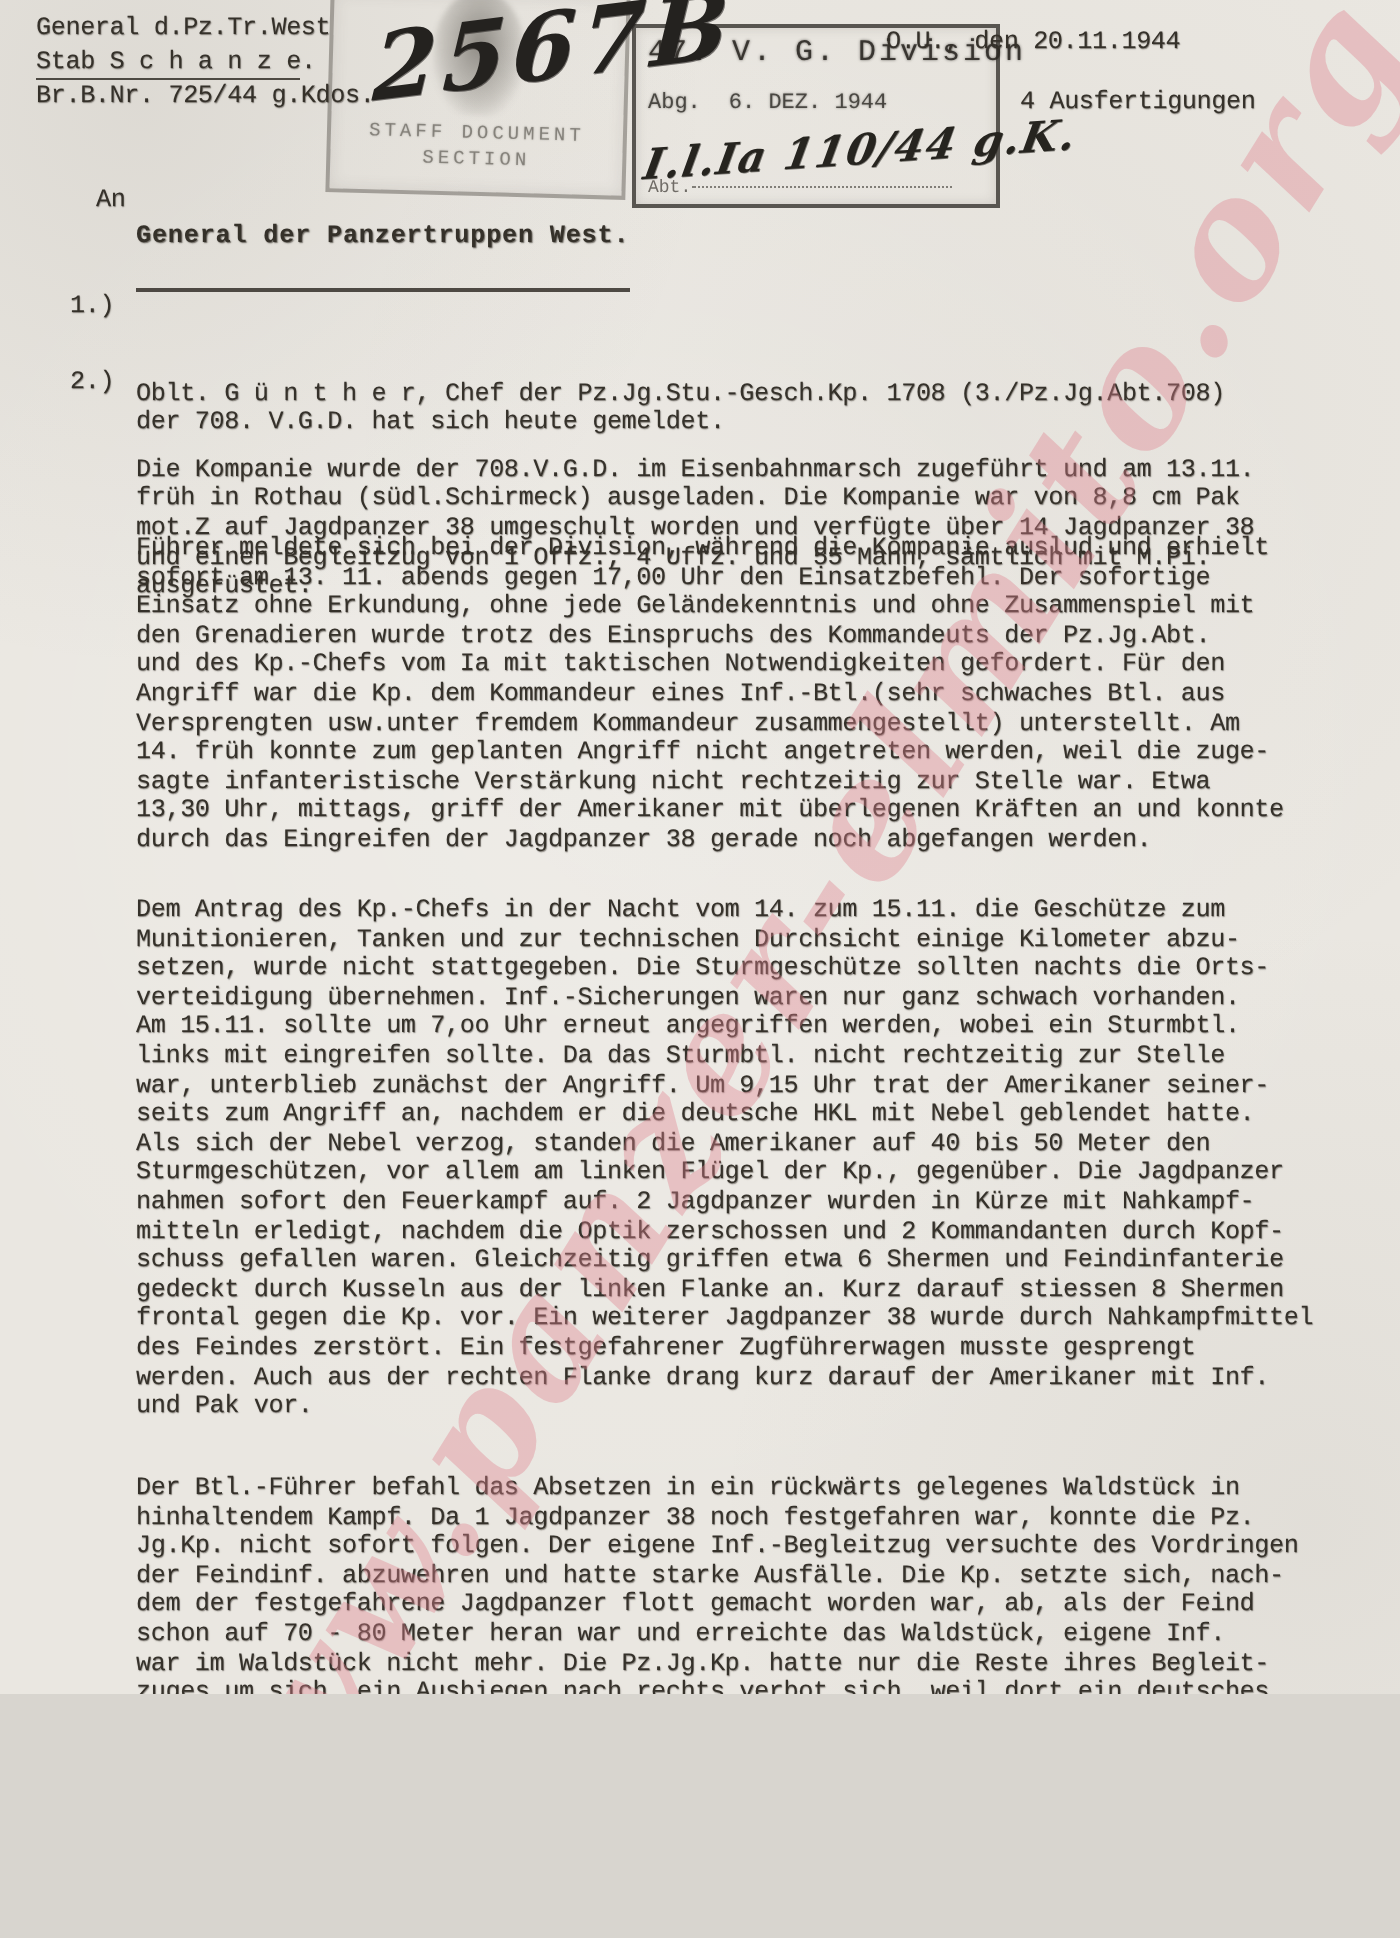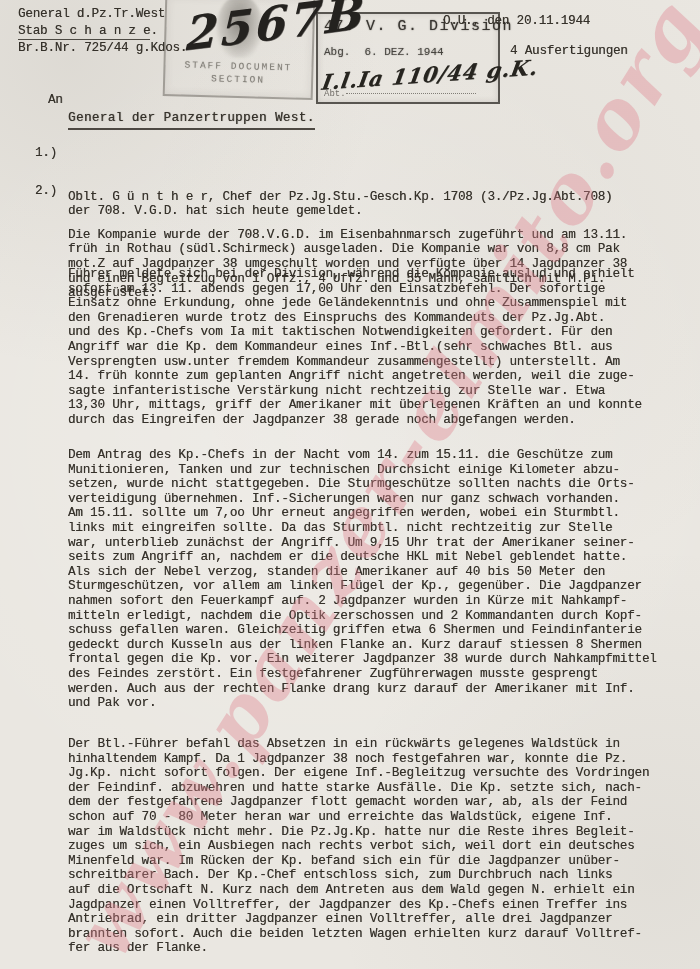--- a/index.html
+++ b/index.html
@@ -1,17 +1,17 @@
 <!DOCTYPE html>
 <html><head>
 <meta charset="utf-8">
 <style>
   html,body{margin:0;padding:0;background:#d8d5cf;}
   .page{
-    position:relative;width:700px;height:969px;overflow:hidden;
+    position:relative;width:700px;height:847px;overflow:hidden;
     background:#eae7e1;
     background-image:
       radial-gradient(circle at 10% 6%, rgba(110,105,95,0.10), transparent 28%),
       radial-gradient(circle at 94% 90%, rgba(110,105,95,0.07), transparent 30%),
       radial-gradient(circle at 45% 45%, rgba(255,255,255,0.22), transparent 65%),
       radial-gradient(circle at 70% 25%, rgba(120,112,100,0.05), transparent 40%);
     font-family:"Liberation Mono","DejaVu Sans Mono",monospace;
     color:#35312a;
   }
   .typed{
@@ -62,22 +62,22 @@
     font-family:"DejaVu Serif",serif;font-style:italic;font-weight:bold;
     font-size:21px;letter-spacing:1px;color:#26241f;white-space:pre;
     transform:rotate(-4deg) skewX(-14deg);
     text-shadow:0.4px 0.4px 0 rgba(38,36,31,0.55);
   }
   .date-line{left:443px;top:14px;}
   .copies1{left:480px;top:44px;margin-left:30px;}
   .copies2{left:456px;top:59px;}
   .salutation{left:48px;top:93px;}
   .recipient{
-    left:68px;top:111px;font-weight:normal;letter-spacing:0.4px;
-    border-bottom:2px solid rgba(50,46,40,0.85);padding-bottom:2px;
+    left:68px;top:111px;font-weight:bold;letter-spacing:0.4px;
+    border-bottom:2px solid rgba(50,46,40,0.85);padding-bottom:18px;
     text-shadow:0.5px 0.4px 0.7px rgba(53,49,42,0.7);
   }
   .item{position:absolute;}
   .item .num{position:absolute;left:0;top:0;white-space:pre;}
   .item .lines{margin-left:33px;white-space:pre;}
   .item1{left:35px;top:146px;}
   .item2{left:35px;top:184px;}
   .p3{left:68px;top:267px;}
   .p4{left:68px;top:448px;}
   .p5{left:68px;top:737px;}

